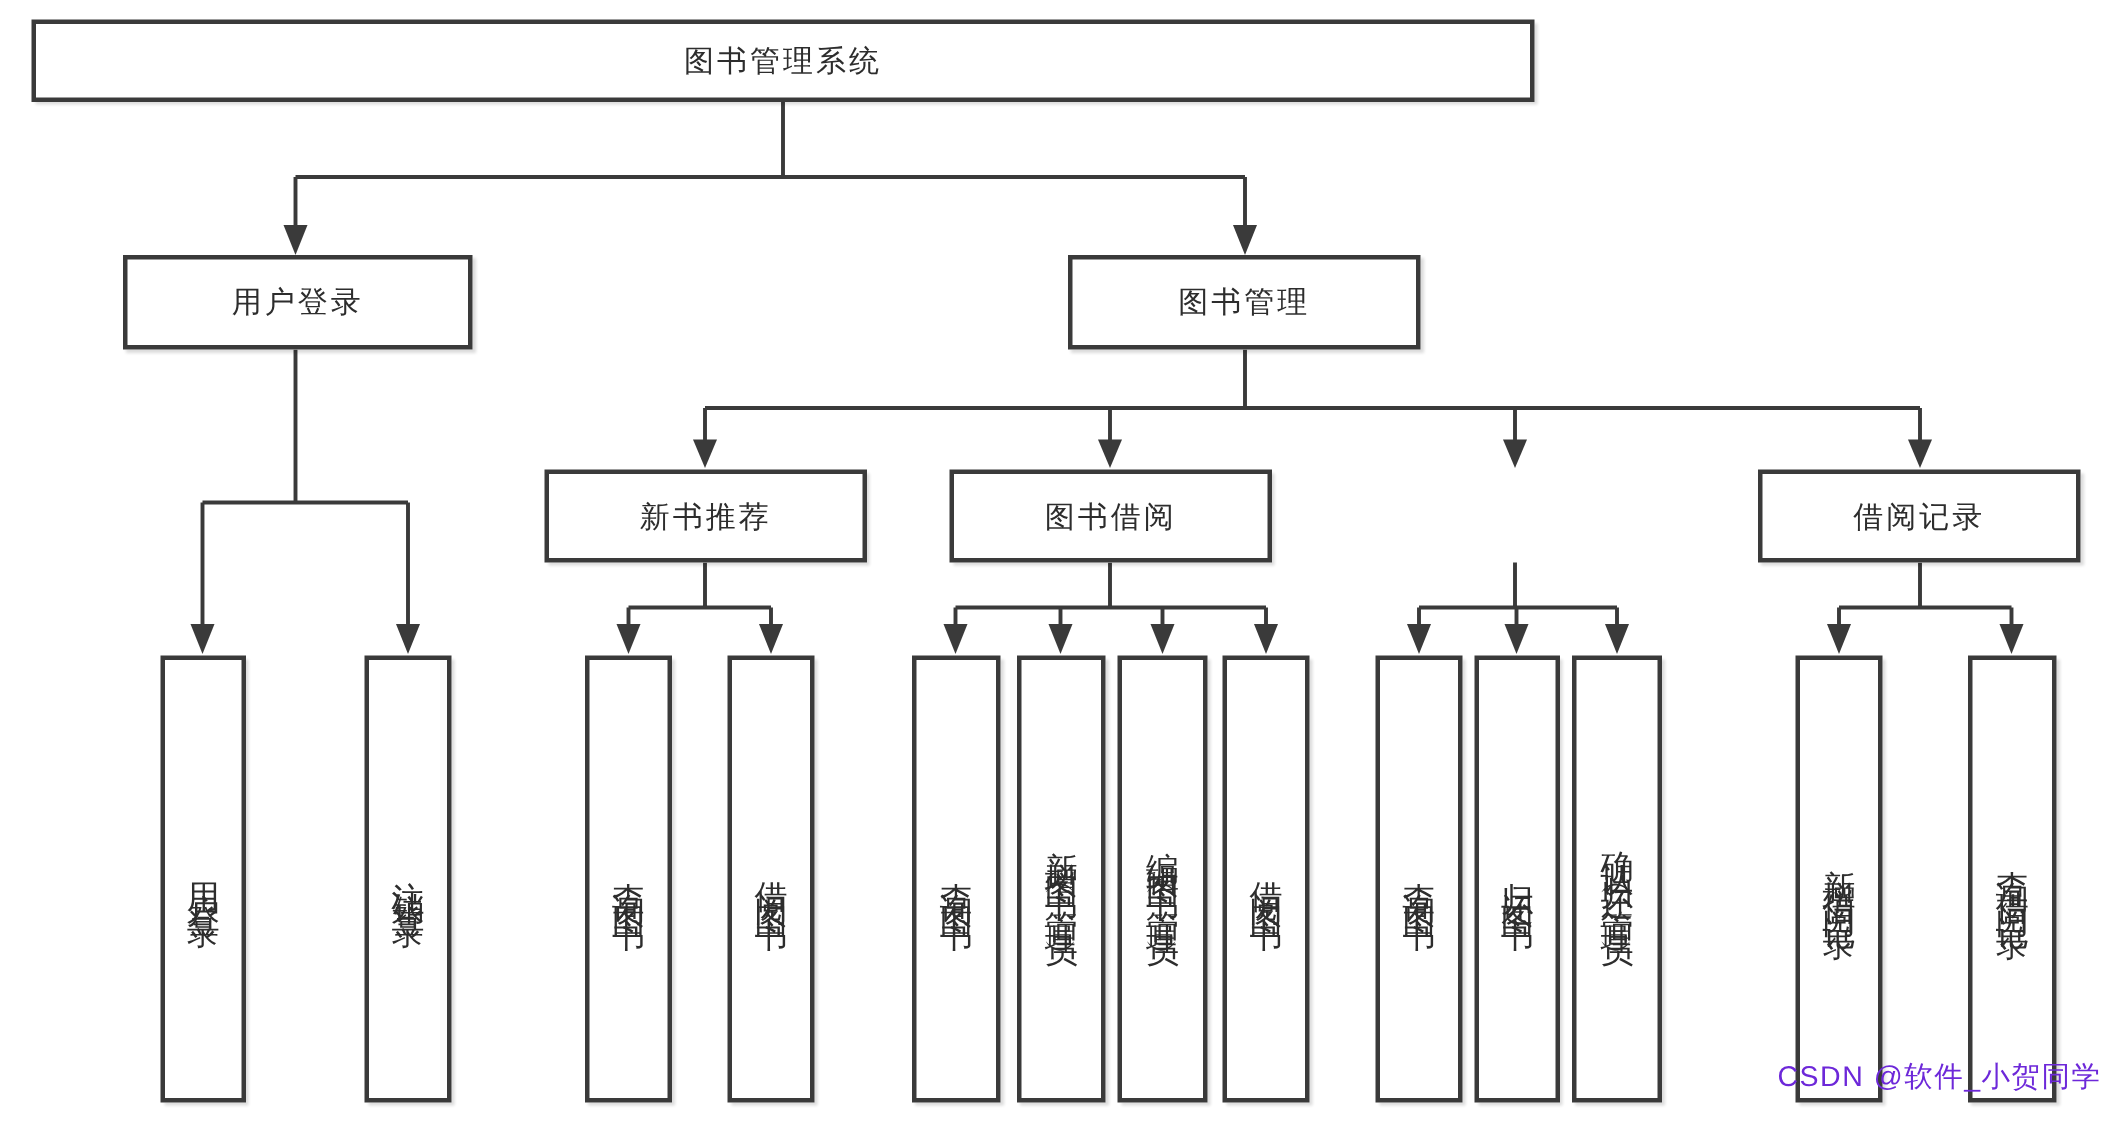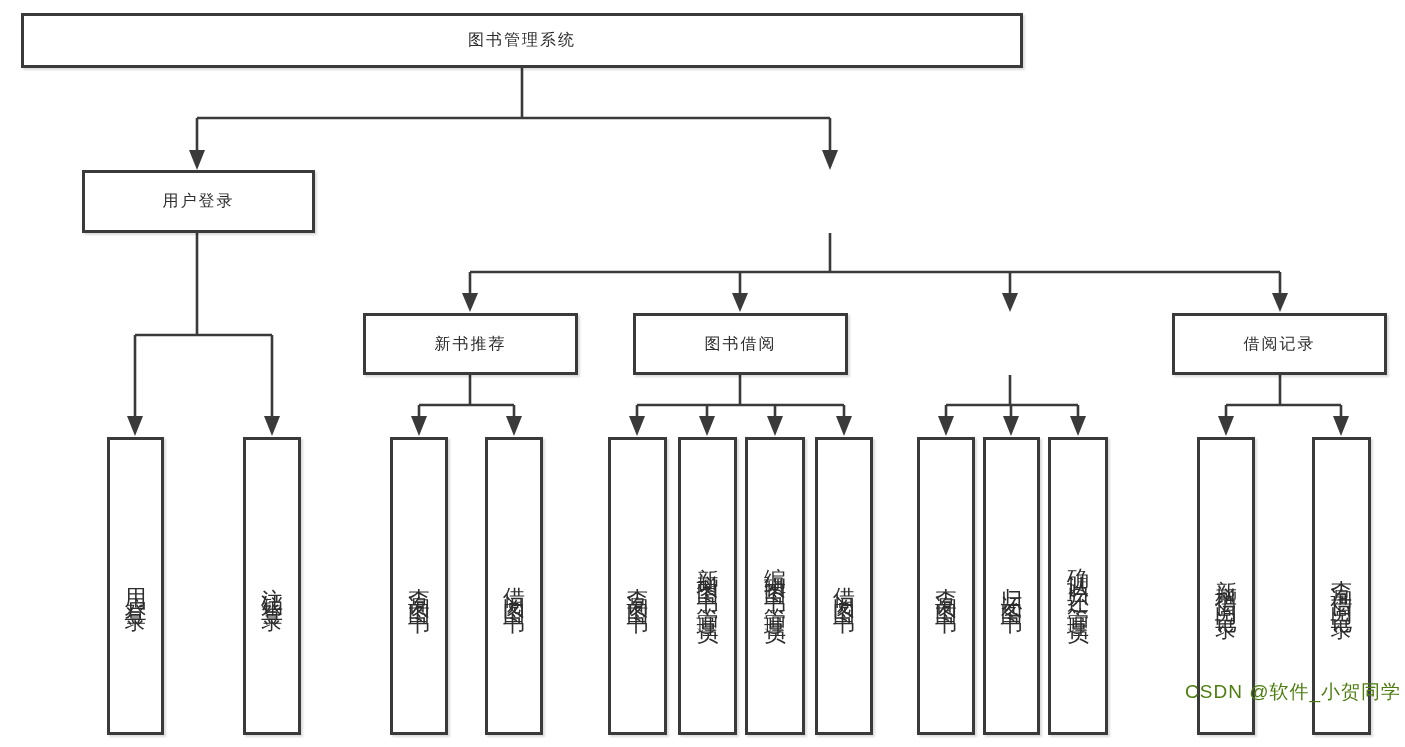--- a/index.html
+++ b/index.html
@@ -27,39 +27,39 @@
     background: #ffffff;
     border: 3px solid #3a3a3a;
     box-shadow: 2px 2px 2px rgba(0,0,0,0.14);
     display: flex;
     align-items: center;
     justify-content: center;
     color: #2d2d2d;
     z-index: 2;
   }
   .hnode {
-    font-size: 16px;
+    font-size: 20px;
     letter-spacing: 2px;
     white-space: nowrap;
   }
   .vnode span {
     writing-mode: vertical-rl;
     text-orientation: mixed;
     font-size: 22px;
     letter-spacing: 8px;
     line-height: 1;
     white-space: nowrap;
   }
   .watermark {
     position: absolute;
-    top: 679px;
+    top: 705px;
     right: 4px;
     font-size: 19px;
     letter-spacing: 1px;
-    color: #4d7c0f;
+    color: #6d28d9;
     z-index: 3;
     white-space: nowrap;
   }
 </style>
 </head>
 <body>
 
 <div id="canvas">
 
   <svg id="connectors" width="1405" height="747" viewBox="0 0 1405 747">
@@ -101,20 +101,21 @@
       <polygon points="1011,436 1003,416 1019,416"></polygon>
       <polygon points="1078,436 1070,416 1086,416"></polygon>
       <polygon points="1226,436 1218,416 1234,416"></polygon>
       <polygon points="1341,436 1333,416 1349,416"></polygon>
     </g>
   </svg>
 
   <div class="node hnode" style="left:21px; top:13px; width:1002px; height:55px;">图书管理系统</div>
 
   <div class="node hnode" style="left:82px; top:170px; width:233px; height:63px;">用户登录</div>
+  <div class="node hnode" style="left:712px; top:170px; width:235px; height:63px;">图书管理</div>
 
   <div class="node hnode" style="left:363px; top:313px; width:215px; height:62px;">新书推荐</div>
   <div class="node hnode" style="left:633px; top:313px; width:215px; height:62px;">图书借阅</div>
   <div class="node hnode" style="left:1172px; top:313px; width:215px; height:62px;">借阅记录</div>
 
   <div class="node vnode" style="left:107px; top:437px; width:57px; height:298px;">
     <span>用户登录</span>
     </div>
   <div class="node vnode" style="left:243px; top:437px; width:58px; height:298px;">
     <span>注销登录</span>

